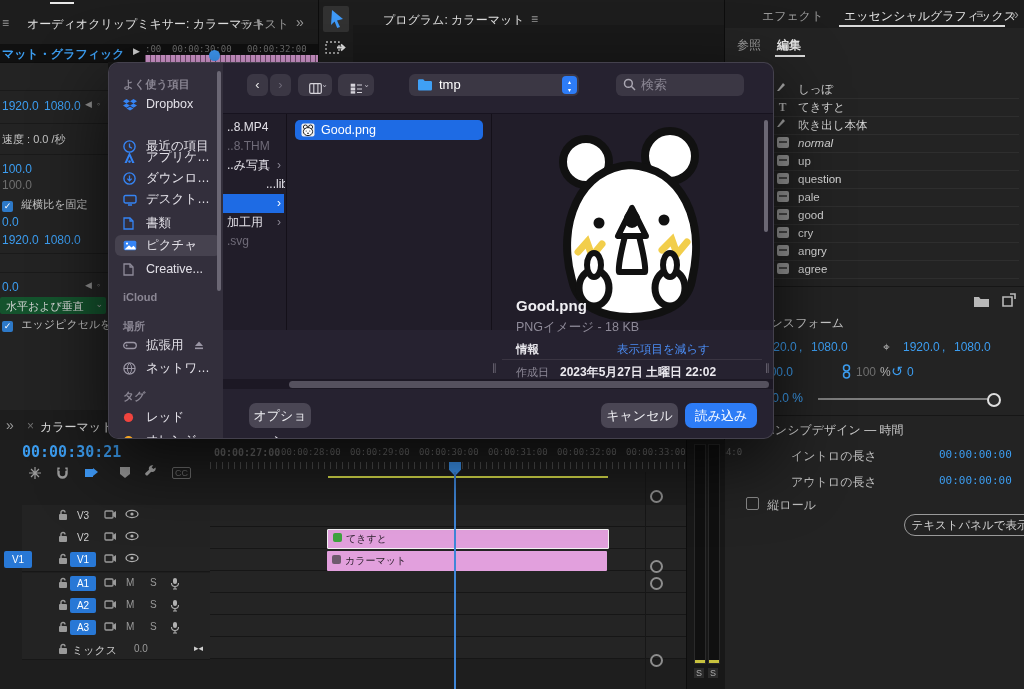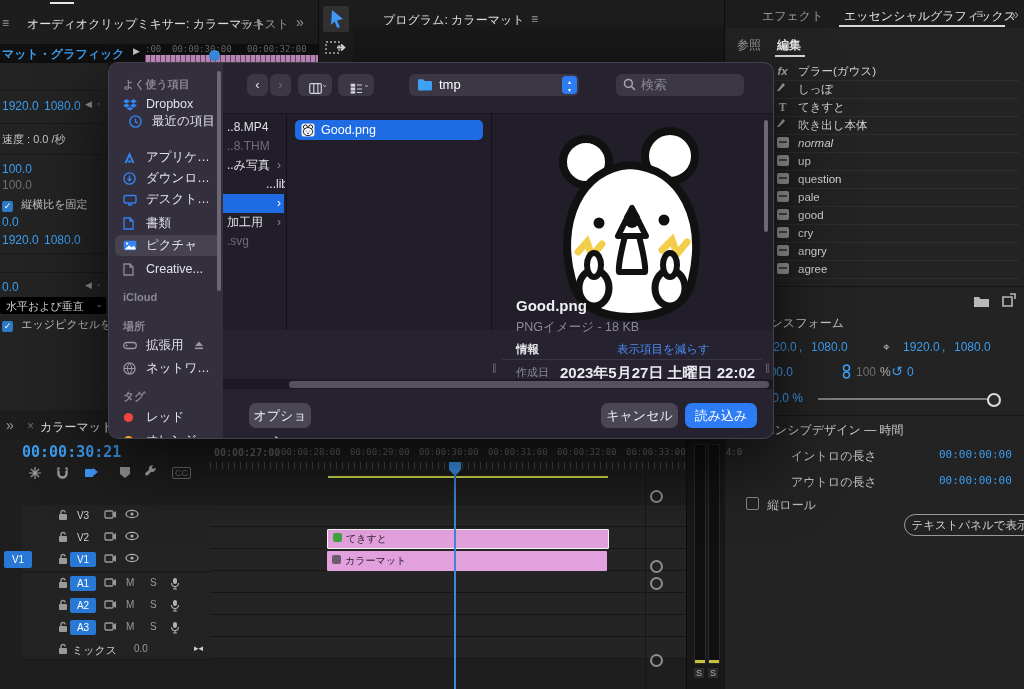--- a/index.html
+++ b/index.html
@@ -102,21 +102,20 @@
       <div class="abs tab" style="left:251px;top:7px;">≡</div>
       <div class="abs" style="left:114px;top:25px;width:166px;height:2px;background:#d8d8d8;"></div>
       <div class="abs tab" style="left:286px;top:6px;font-size:14px;">»</div>
     </div>
     <div class="abs" style="left:0;top:28px;width:300px;height:30px;">
       <div class="abs tab" style="left:12px;top:9px;">参照</div>
       <div class="abs tab active" style="left:52px;top:9px;font-weight:bold;">編集</div>
       <div class="abs" style="left:50px;top:27px;width:30px;height:2px;background:#d8d8d8;"></div>
     </div>
 
-    <div class="layer-row" style="top:62px;"><span class="licon" style="font-style:italic;font-weight:bold;">fx</span><span>ブラー(ガウス)</span></div>
     <div class="layer-row" style="top:80px;"><span class="licon"><svg width="12" height="12" viewBox="0 0 12 12">
             <path d="M2 10 L8 2 L10 4 L4 10 Z M2 10 l2.2-0.8" fill="#a8a8a8"></path>
           </svg></span><span>しっぽ</span></div>
     <div class="layer-row" style="top:98px;"><span class="licon" style="font-weight:bold;font-family:'Liberation Serif','DejaVu Serif',serif;">T</span><span>てきすと</span></div>
     <div class="layer-row" style="top:116px;"><span class="licon"><svg width="12" height="12" viewBox="0 0 12 12">
             <path d="M2 10 L8 2 L10 4 L4 10 Z M2 10 l2.2-0.8" fill="#a8a8a8"></path>
           </svg></span><span>吹き出し本体</span></div>
     <div class="layer-row" style="top:134px;font-style:italic;"><span class="licon"><span class="imgbox"></span></span><span>normal</span></div>
     <div class="layer-row" style="top:152px;"><span class="licon"><span class="imgbox"></span></span><span>up</span></div>
     <div class="layer-row" style="top:170px;"><span class="licon"><span class="imgbox"></span></span><span>question</span></div>
@@ -198,21 +197,21 @@
     <div class="abs blue" style="left:2px;top:152px;">0.0</div>
     <div class="abs" style="left:0;top:170px;width:108px;">
       <span class="abs blue" style="left:2px;">1920.0</span>
       <span class="abs blue" style="left:44px;">1080.0</span>
     </div>
     <div class="abs" style="left:0;top:217px;width:108px;">
       <span class="abs blue" style="left:2px;">0.0</span>
       <span class="abs kf" style="left:85px;">◀</span>
       <span class="abs kf" style="left:97px;">◦</span>
     </div>
-    <div class="abs" style="left:0;top:234px;width:106px;height:17px;background:#000000;border-radius:2px;">
+    <div class="abs" style="left:0;top:234px;width:106px;height:17px;background:#14532d;border-radius:2px;">
       <span style="position:absolute;left:6px;top:2px;color:#d6d6d6;font-size:11px;">水平および垂直</span>
       <span style="position:absolute;right:3px;top:2px;color:#9a9a9a;font-size:9px;">⌄</span>
     </div>
     <div class="abs" style="left:2px;top:254px;white-space:nowrap;">
       <span class="chk">✓</span>
       <span style="color:#c4c4c4;font-size:11px;">エッジピクセルを繰..</span>
     </div>
     <div class="abs" style="left:0;top:27px;width:108px;height:1px;background:#1a1a1a;"></div>
     <div class="abs" style="left:0;top:60px;width:108px;height:1px;background:#1a1a1a;"></div>
     <div class="abs" style="left:0;top:91px;width:108px;height:1px;background:#1a1a1a;"></div>
@@ -455,21 +454,21 @@
     </div>
   </div>
 
   <div id="dialog" class="abs">
 
     <div class="abs" style="left:0;top:0;width:114px;height:375px;background:#332f3c;">
       <div class="sb-head" style="top:14px;">よく使う項目</div>
       <div class="sb-item" style="top:31px;"><span class="icon"><svg width="14" height="12" viewBox="0 0 14 12">
               <path d="M3.5 0 L7 2.2 L3.5 4.4 L0 2.2 Z M10.5 0 L14 2.2 L10.5 4.4 L7 2.2 Z M3.5 4.4 L7 6.6 L3.5 8.8 L0 6.6 Z M10.5 4.4 L14 6.6 L10.5 8.8 L7 6.6 Z M3.5 9.4 L7 11.4 L10.5 9.4 L7 7.8 Z" fill="#3584f4"></path>
             </svg></span><span>Dropbox</span></div>
-      <div class="sb-item" style="top:48px;text-align:center;"><span class="icon"><svg width="13" height="13" viewBox="0 0 13 13">
+      <div class="sb-item" style="top:73px;"><span class="icon"><svg width="13" height="13" viewBox="0 0 13 13">
               <circle cx="6.5" cy="6.5" r="5.6" fill="none" stroke="#3584f4" stroke-width="1.4"></circle>
               <path d="M6.5 3.4 V6.8 L9 8.2" stroke="#3584f4" stroke-width="1.3" fill="none"></path>
             </svg></span><span>最近の項目</span></div>
       <div class="sb-item" style="top:84px;"><span class="icon"><svg width="13" height="13" viewBox="0 0 13 13">
               <path d="M6.5 1 L11.5 12 H9.2 L6.5 5.5 L3.8 12 H1.5 Z" fill="#3584f4"></path>
               <circle cx="6.5" cy="10.6" r="1.3" fill="#3584f4"></circle>
             </svg></span><span>アプリケ…</span></div>
       <div class="sb-item" style="top:105px;"><span class="icon"><svg width="13" height="13" viewBox="0 0 13 13">
               <circle cx="6.5" cy="6.5" r="5.6" fill="none" stroke="#3584f4" stroke-width="1.4"></circle>
               <path d="M6.5 3.4 v5 M4.3 6.6 l2.2 2.3 l2.2-2.3" stroke="#3584f4" stroke-width="1.3" fill="none"></path>
@@ -606,21 +605,21 @@
       </div>
     </div>
 
     <div class="abs" style="left:383px;top:266px;width:281px;height:50px;">
       <div class="abs" style="left:24px;top:-32px;color:#f0eff3;font-size:15px;font-weight:bold;">Good.png</div>
       <div class="abs" style="left:24px;top:-10px;color:#8d8997;font-size:12.5px;">PNGイメージ - 18 KB</div>
       <div class="abs" style="left:24px;top:13px;color:#e8e7ec;font-size:11.5px;font-weight:bold;">情報</div>
       <div class="abs" style="left:125px;top:13px;color:#4b8df5;font-size:11.5px;">表示項目を減らす</div>
       <div class="abs" style="left:10px;top:30px;width:260px;height:1px;background:#3a3542;"></div>
       <div class="abs" style="left:24px;top:36px;color:#8d8997;font-size:11px;">作成日</div>
-      <div class="abs" style="left:68px;top:35px;color:#eceaf0;font-size:15px;font-weight:bold;white-space:nowrap;">2023年5月27日 土曜日 22:02</div>
+      <div class="abs" style="left:68px;top:35px;color:#eceaf0;font-size:12px;font-weight:bold;white-space:nowrap;">2023年5月27日 土曜日 22:02</div>
       <div class="abs" style="left:0px;top:33px;color:#6f6b78;font-size:10px;">∥</div>
       <div class="abs" style="left:273px;top:33px;color:#6f6b78;font-size:10px;">∥</div>
     </div>
 
     <div class="abs" style="left:114px;top:316px;width:550px;height:10px;background:#1c1824;">
       <div class="abs" style="left:66px;top:1.5px;width:480px;height:7px;background:#55515e;border-radius:4px;"></div>
     </div>
 
     <div class="dlg-btn" style="left:140px;top:340px;width:62px;">オプション</div>
     <div class="dlg-btn" style="left:492px;top:340px;width:77px;">キャンセル</div>

